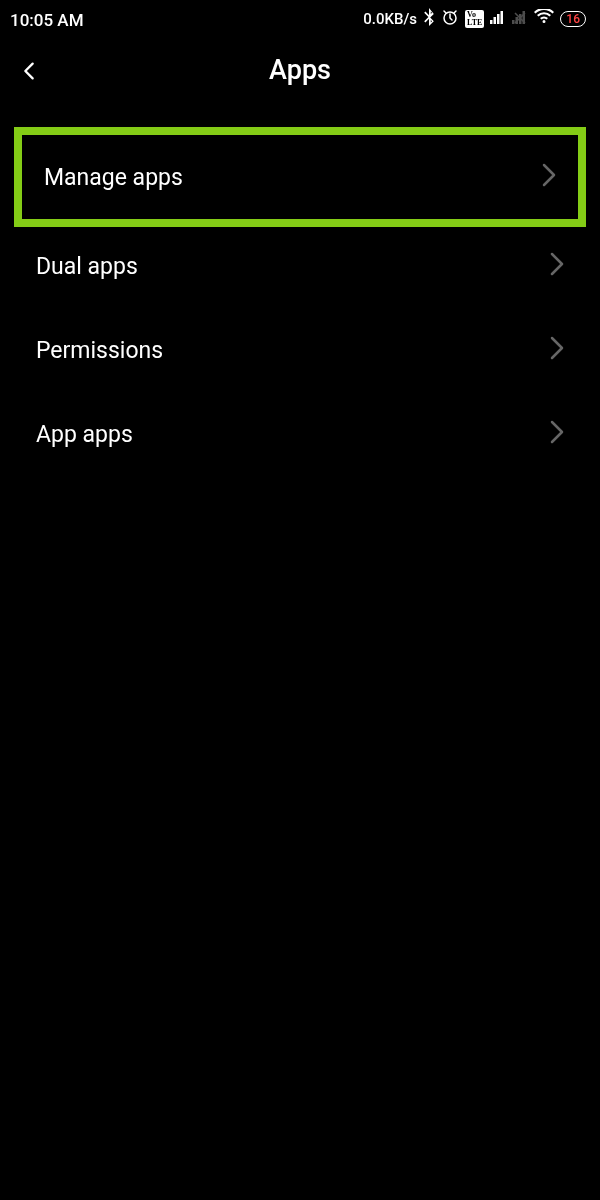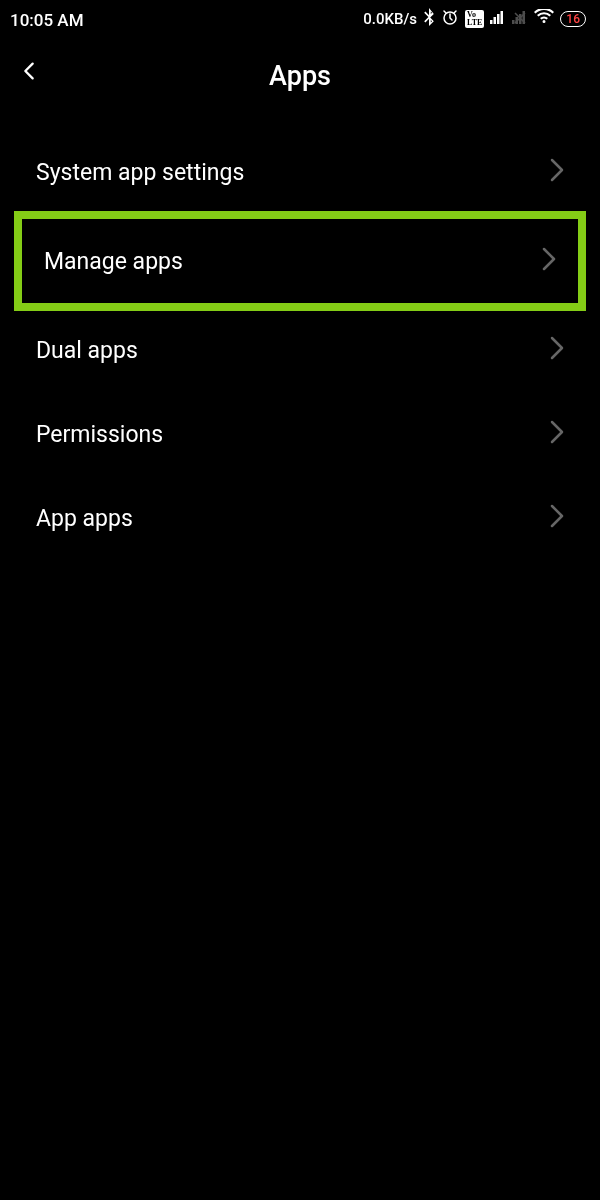--- a/index.html
+++ b/index.html
@@ -50,21 +50,21 @@
       color: #000000;
       font-size: 8px;
       font-weight: bold;
       padding: 1px 2px;
       border-radius: 2px;
       line-height: 1;
       font-family: Liberation Serif, serif;
     }
     .header {
       display: flex;
-      align-items: flex-start;
+      align-items: flex-end;
       padding: 24px 4px;
       position: relative;
     }
     .header-title {
       position: absolute;
       left: 50%;
       transform: translateX(-50%);
       font-size: 27px;
       font-weight: 500;
     }
@@ -151,28 +151,20 @@
 <div class="header">
   <div class="back-btn">
     <svg viewBox="0 0 24 24">
         <path d="M16 4l-8 8 8 8" stroke="#ffffff" stroke-width="2.5" fill="none" stroke-linecap="round" stroke-linejoin="round"></path>
       </svg>
   </div>
   <div class="header-title">Apps</div>
 </div>
 
 <div class="menu-list">
-  <div class="menu-item">
-    <span class="menu-label">System app settings</span>
-    <span class="chevron">
-      <svg viewBox="0 0 14 24">
-          <path d="M2 2l10 10L2 22" stroke="#666666" stroke-width="2.5" fill="none" stroke-linecap="round" stroke-linejoin="round"></path>
-        </svg>
-    </span>
-  </div>
 
   <div class="menu-item highlighted">
     <span class="menu-label">Manage apps</span>
     <span class="chevron">
       <svg viewBox="0 0 14 24">
           <path d="M2 2l10 10L2 22" stroke="#666666" stroke-width="2.5" fill="none" stroke-linecap="round" stroke-linejoin="round"></path>
         </svg>
     </span>
   </div>
 

